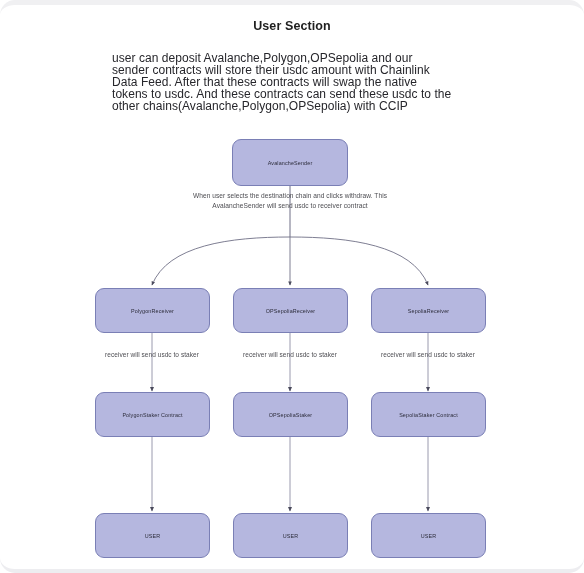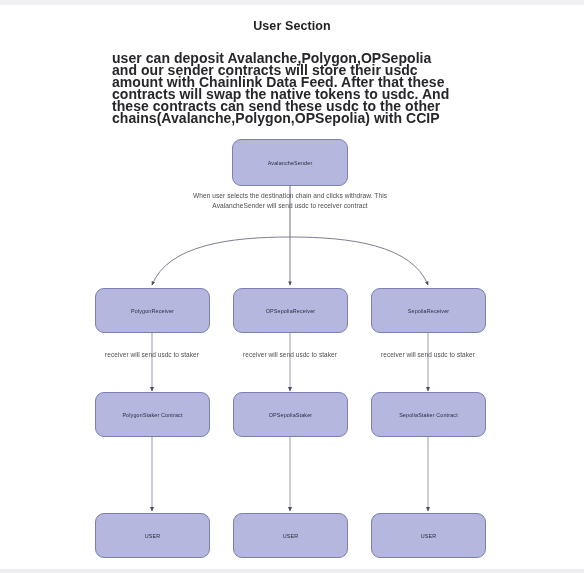--- a/index.html
+++ b/index.html
@@ -17,39 +17,40 @@
   #canvas {
     position: absolute;
     left: 0;
     top: 0;
     width: 584px;
     height: 573px;
     background: #ffffff;
     border-top: 5px solid #f0f0f2;
     border-bottom: 4px solid #ededf0;
     box-sizing: border-box;
+    border-radius: 15px;
   }
   #page-title {
     position: absolute;
     left: 0;
     top: 14px;
     width: 584px;
     text-align: center;
     font-size: 12.5px;
     font-weight: bold;
     color: #1f1f1f;
     letter-spacing: 0.1px;
   }
   #description {
     position: absolute;
     left: 112px;
     top: 48px;
     width: 340px;
-    font-size: 14px;
-    font-weight: bold;
+    font-size: 12px;
+    font-weight: normal;
     line-height: 11.9px;
     color: #26262b;
     letter-spacing: 0.05px;
   }
   #edges {
     position: absolute;
     left: 0;
     top: 0;
     width: 584px;
     height: 573px;

